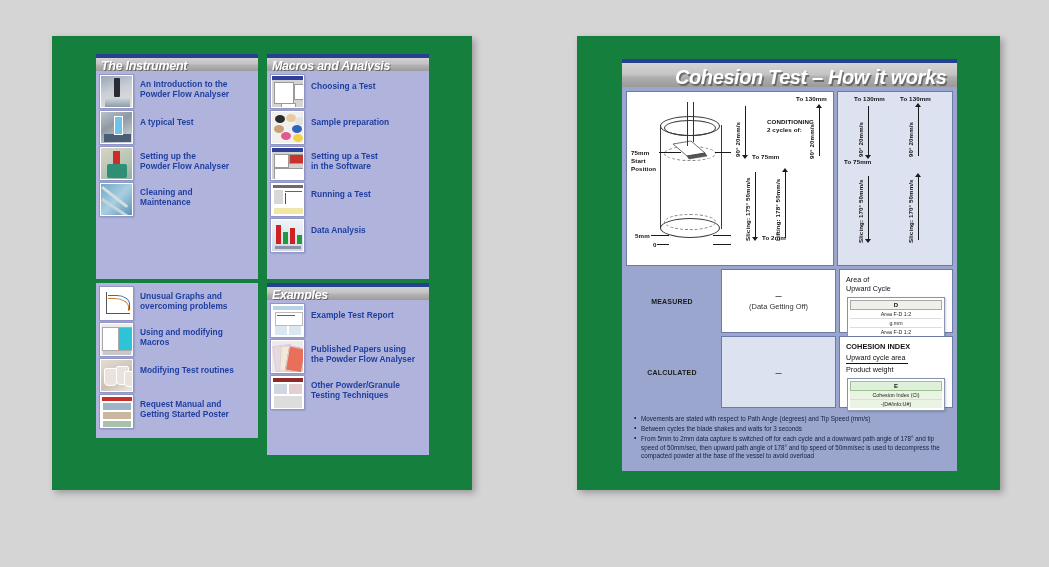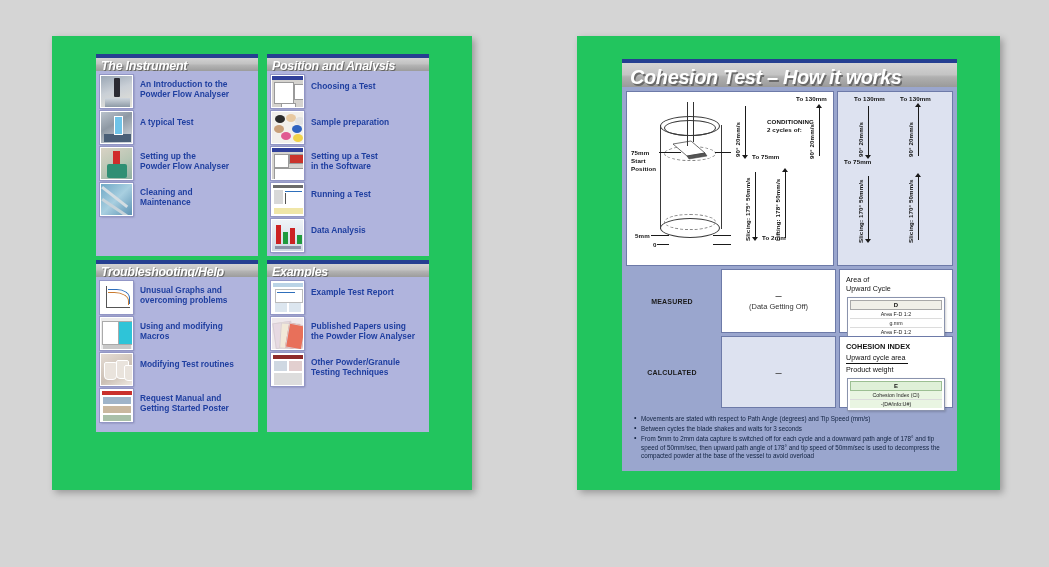--- a/index.html
+++ b/index.html
@@ -7,21 +7,21 @@
     width:1049px;height:567px;
     background:#d5d5d5;
     font-family:"Liberation Sans", sans-serif;
     overflow:hidden;
     position:relative;
   }
 
   
   .page{
     position:absolute;
-    background:#22c55e;
+    background:#15803d;
     box-shadow:3px 3px 7px rgba(0,0,0,.28);
   }
   #page-left{ left:52px; top:36px; width:420px; height:454px; }
   #page-right{ left:577px; top:36px; width:423px; height:454px; }
 
   
   .menu-grid{
     position:absolute; left:44px; top:18px;
     width:334px;
     display:flex; flex-wrap:wrap;
@@ -47,21 +47,21 @@
     letter-spacing:-0.3px;
     text-shadow:1px 1px 0 rgba(90,90,90,.85);
     white-space:nowrap;
   }
 
   .panel-body{
     background:#b0b4dd;
     padding:4px 3px 4px 4px;
     box-sizing:border-box;
   }
-  .panel-body.tall{ height:185px; }
+  .panel-body.tall{ height:208px; }
   .panel-body.short{ height:155px; }
 
   .entry{
     display:flex;
     align-items:flex-start;
     margin-bottom:3px;
     height:33px;
   }
   .thumb{
     width:33px;height:33px;
@@ -154,20 +154,21 @@
     height:28px;
     padding:2px 0 0 8px;
     box-sizing:border-box;
   }
   .ct-header span{
     font-style:italic;font-weight:bold;
     font-size:20px;line-height:25px;color:#ffffff;
     letter-spacing:-0.4px;
     text-shadow:1.5px 1.5px 0 rgba(95,95,95,.85);
     white-space:nowrap;
+    margin-left:45px;
   }
   .ct-body{
     background:#9aa6ce;
     padding:4px;
     box-sizing:border-box;
   }
   .ct-rowlabel{
     width:92px; flex:0 0 92px;
     color:#1a1a1a; font-size:7px; font-weight:bold;
     display:flex; align-items:center; justify-content:center;
@@ -308,21 +309,21 @@
             </div>
           <div class="entry-label">Cleaning and
 Maintenance</div>
         </div>
 
       </div>
     </div>
 
     <div class="panel">
       <div class="panel-header">
-        <span>Position and Analysis</span>
+        <span>Macros and Analysis</span>
       </div>
       <div class="panel-body tall">
 
         <div class="entry">
           <div class="thumb th-ui">
             <i style="left:2px;top:6px;width:18px;height:20px;"></i>
             <i style="left:22px;top:8px;width:8px;height:14px;"></i>
             <i style="left:9px;top:27px;width:13px;height:4px;"></i>
           </div>
           <div class="entry-label">Choosing a Test</div>
@@ -370,23 +371,20 @@
             <i style="left:25px;width:5px;height:9px;background:#1f9a3d;"></i>
             <i style="left:3px;bottom:2px;width:26px;height:3px;background:#8c93a8;"></i>
           </div>
           <div class="entry-label">Data Analysis</div>
         </div>
 
       </div>
     </div>
 
     <div class="panel">
-      <div class="panel-header">
-        <span>Troubleshooting/Help</span>
-      </div>
       <div class="panel-body short">
 
         <div class="entry two-line">
           <div class="thumb th-graph">
             <div class="tb" style="left:7px;top:7px;width:21px;height:14px;border-top:1px solid #2e6fbb;border-right:1px solid #2e6fbb;border-radius:0 60% 0 0;"></div>
             <div class="tb" style="left:7px;top:10px;width:20px;height:12px;border-top:1px solid #c97a2e;border-right:1px solid #c97a2e;border-radius:0 70% 0 0;"></div>
           </div>
           <div class="entry-label">Unusual Graphs and
 overcoming problems</div>
         </div>

